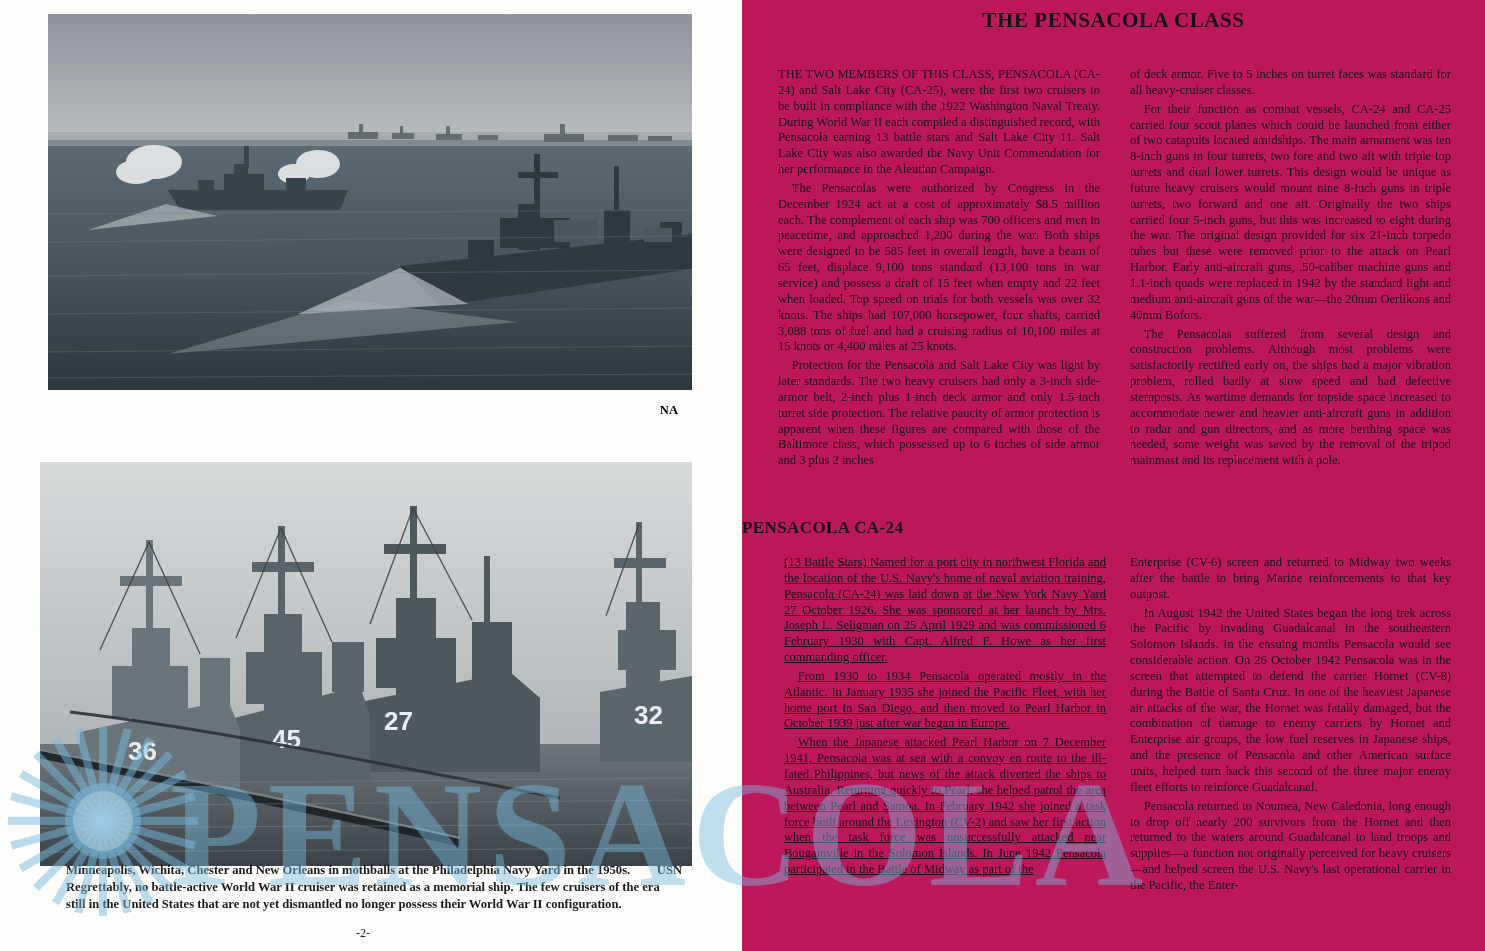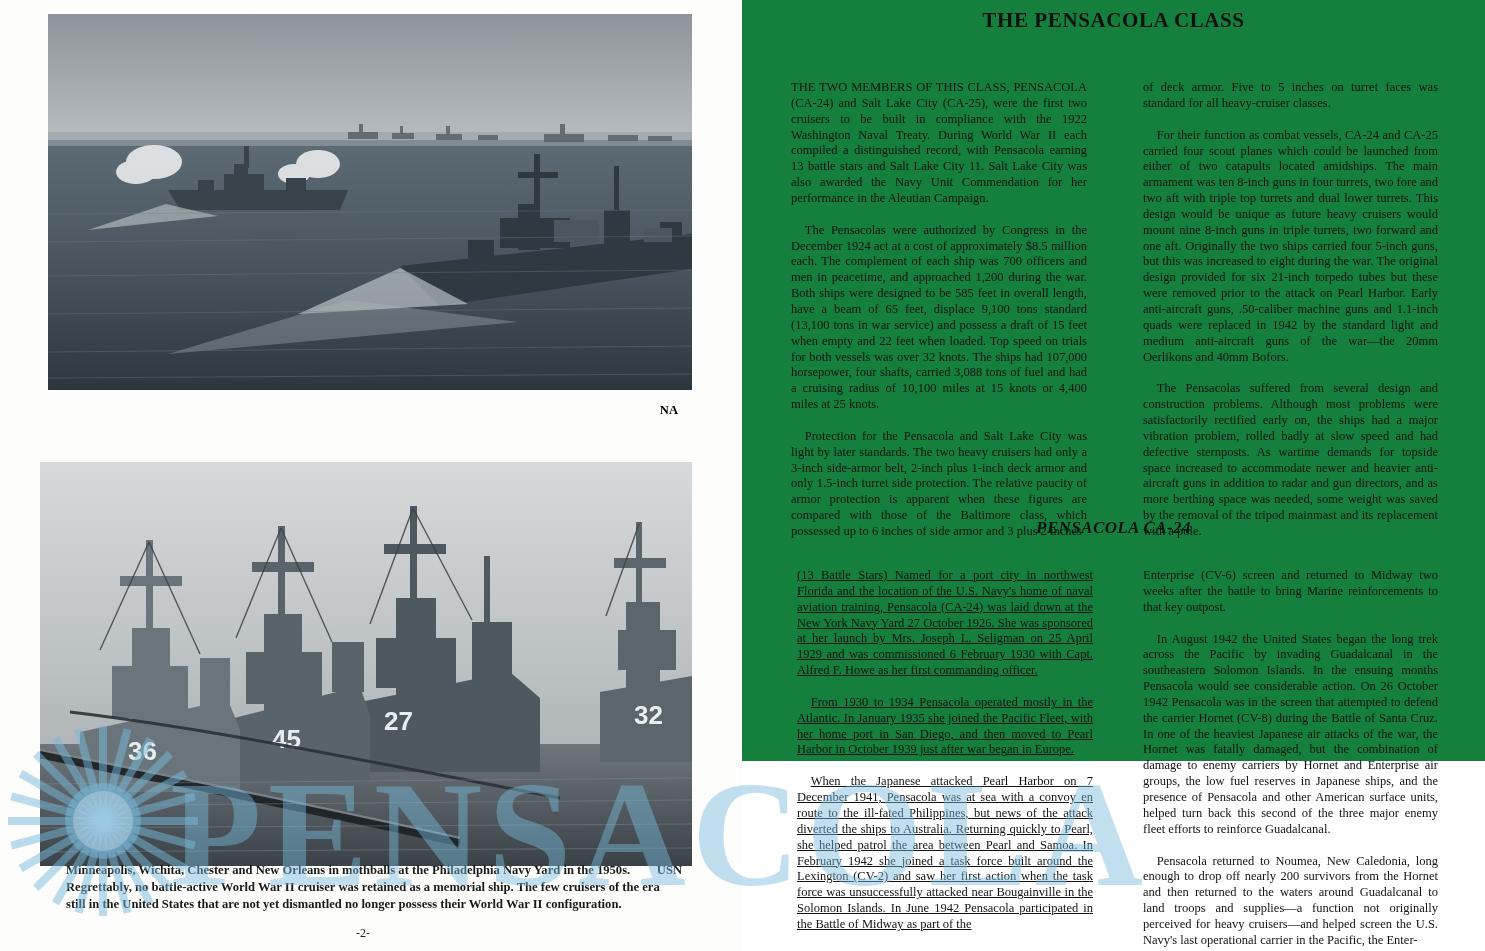--- a/index.html
+++ b/index.html
@@ -69,57 +69,56 @@
     font-size: 12px;
     font-family: "Liberation Serif", serif;
     color: #222;
   }
   #folio-left { left: 356px; top: 926px; }
 
   
   .right-page {
     position: absolute;
     left: 742px; top: 0;
-    width: 743px; height: 761px;
-    background: #15803d;
+    width: 743px; height: 951px;
+    background: #be185d;
   }
   #article-title {
     position: absolute;
     left: 0; top: 8px;
     width: 743px;
     text-align: center;
     font-family: "Liberation Serif", serif;
     font-weight: bold;
     font-size: 21px;
     letter-spacing: 0.6px;
   }
   #section-title {
     position: absolute;
     left: 0; top: 518px;
     width: 743px;
-    text-align: center;
-    font-family: "Liberation Serif", serif;
-    font-weight: bold;
-    font-style: italic;
+    text-align: left;
+    font-family: "Liberation Serif", serif;
+    font-weight: bold;
     font-size: 17px;
     letter-spacing: 0.4px;
   }
   .col {
     position: absolute;
     font-family: "Liberation Serif", serif;
     font-size: 12.5px;
     line-height: 1.268;
     text-align: justify;
     text-justify: inter-word;
     hyphens: auto;
     -webkit-hyphens: auto;
     color: #111;
   }
   .col p {
-    margin: 16px;
+    margin: 3px;
     text-indent: 1.1em;
   }
   .col p.first { text-indent: 0; }
 
   #col-a { left: 33px; top: 64px; width: 328px; }
   #col-b { left: 385px; top: 64px; width: 327px; }
   #col-c { left: 39px; top: 552px; width: 328px; text-decoration: underline; }
   #col-d { left: 385px; top: 552px; width: 327px; }
 
   

